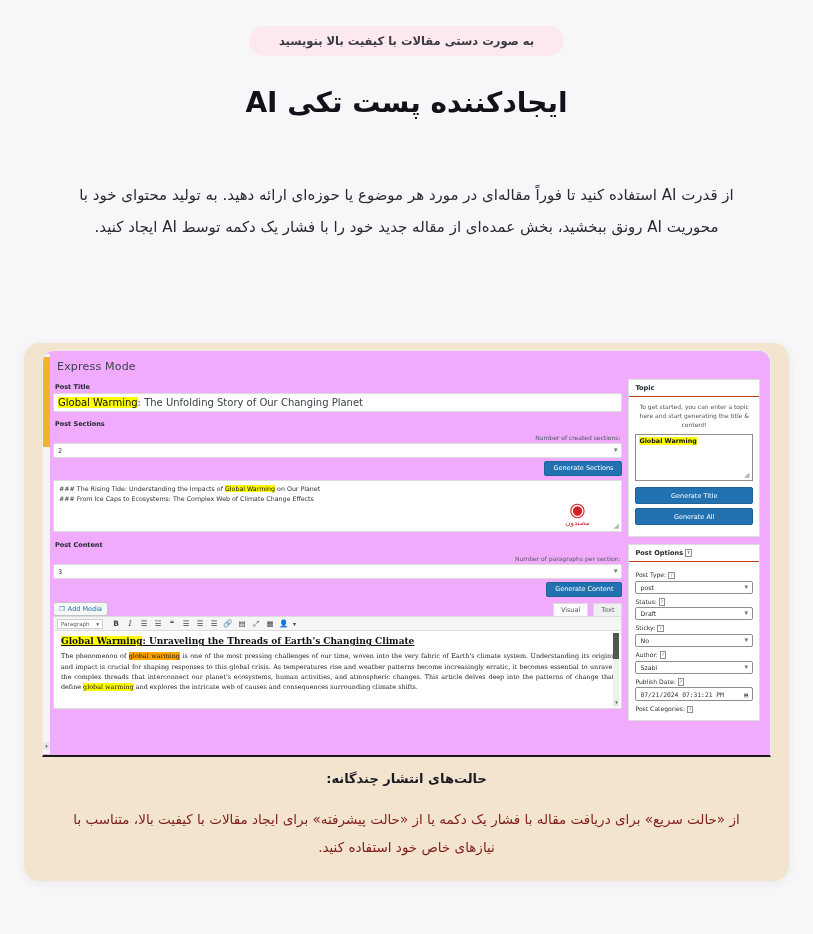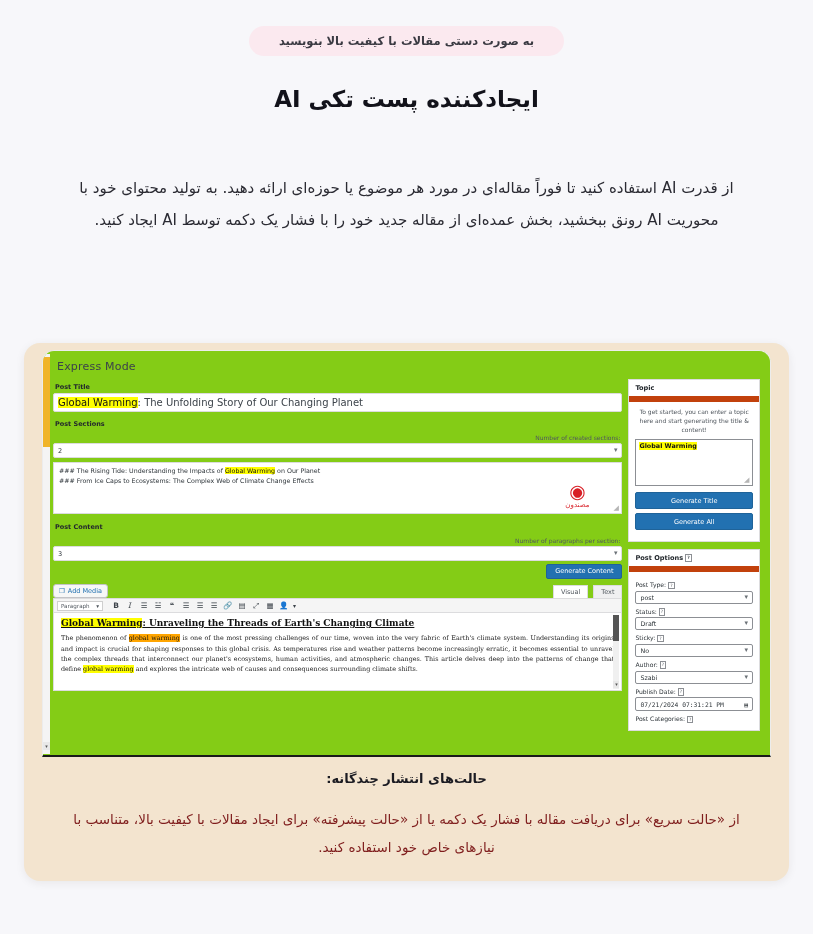--- a/index.html
+++ b/index.html
@@ -25,21 +25,21 @@
     color: #3a3a42;
     font-size: 11.5px;
     font-weight: 600;
     padding: 7px 30px;
     border-radius: 20px;
     line-height: 1.4;
     letter-spacing: 0;
   }
   .hero-title {
     margin: 30px 0 0 0;
-    font-size: 23px;
+    font-size: 28px;
     font-weight: 700;
     color: #12121a;
     letter-spacing: 0;
   }
   .hero-desc {
     margin: 60px auto 0 auto;
     width: 680px;
     font-size: 15px;
     line-height: 2.15;
     color: #2b2b33;
@@ -55,21 +55,21 @@
     height: 538px;
     background: #f3e4cf;
     border-radius: 16px;
     box-shadow: 0 2px 10px rgba(40,30,10,0.07);
     overflow: hidden;
   }
   .shot {
     position: absolute;
     left: 18px; top: 7px;
     width: 729px; height: 407px;
-    background: #84cc16;
+    background: #f0abfc;
     border-radius: 12px 12px 0 0;
     border: 1px solid #ececec;
     border-bottom: 2px solid #1a1a1a;
     overflow: hidden;
     direction: ltr;
     font-family: "DejaVu Sans", "Liberation Sans", sans-serif;
   }
 
   .express-hdr {
     font-size: 11px;
@@ -258,21 +258,21 @@
   }
 
   
   .panel {
     border: 1px solid #dcdcde;
     background: #fff;
     margin-bottom: 7px;
   }
   .panel-hdr {
     font-size: 6.6px; font-weight: 700; color: #23282d;
-    padding: 4px 6px; border-bottom: 6px solid #c2410c;
+    padding: 4px 6px; border-bottom: 1px solid #c2410c;
   }
   .panel-body { padding: 5px 6px 7px 6px; }
   .panel-note {
     font-size: 6px; color: #50575e; line-height: 1.5;
     text-align: center; margin-bottom: 5px;
   }
   .topic-area {
     border: 1px solid #8c8f94;
     background: #fff;
     height: 47px;
@@ -368,20 +368,23 @@
             <span class="hl-yellow">Global Warming</span>
               <span>: The Unfolding Story of Our Changing Planet</span>
           </div>
 
           <div class="fld-label" style="margin-top:8px">Post Sections</div>
 
           <div class="row-right-note">Number of created sections:</div>
           <div class="select-line">
             <span>2</span>
             <span class="caret">▾</span>
+          </div>
+          <div class="btn-row">
+            <span class="btn-blue">Generate Sections</span>
           </div>
 
           <div class="sections-box">
             <div><span>### The Rising Tide: Understanding the Impacts of </span><span class="hl-yellow">Global Warming</span><span> on Our Planet</span></div>
             <div>### From Ice Caps to Ecosystems: The Complex Web of Climate Change Effects</div>
             <div class="logo-wm">
               <div class="logo-mark">◉</div>
               <div class="logo-txt">مصندون</div>
             </div>
             <div class="resize-grip">◢</div>

